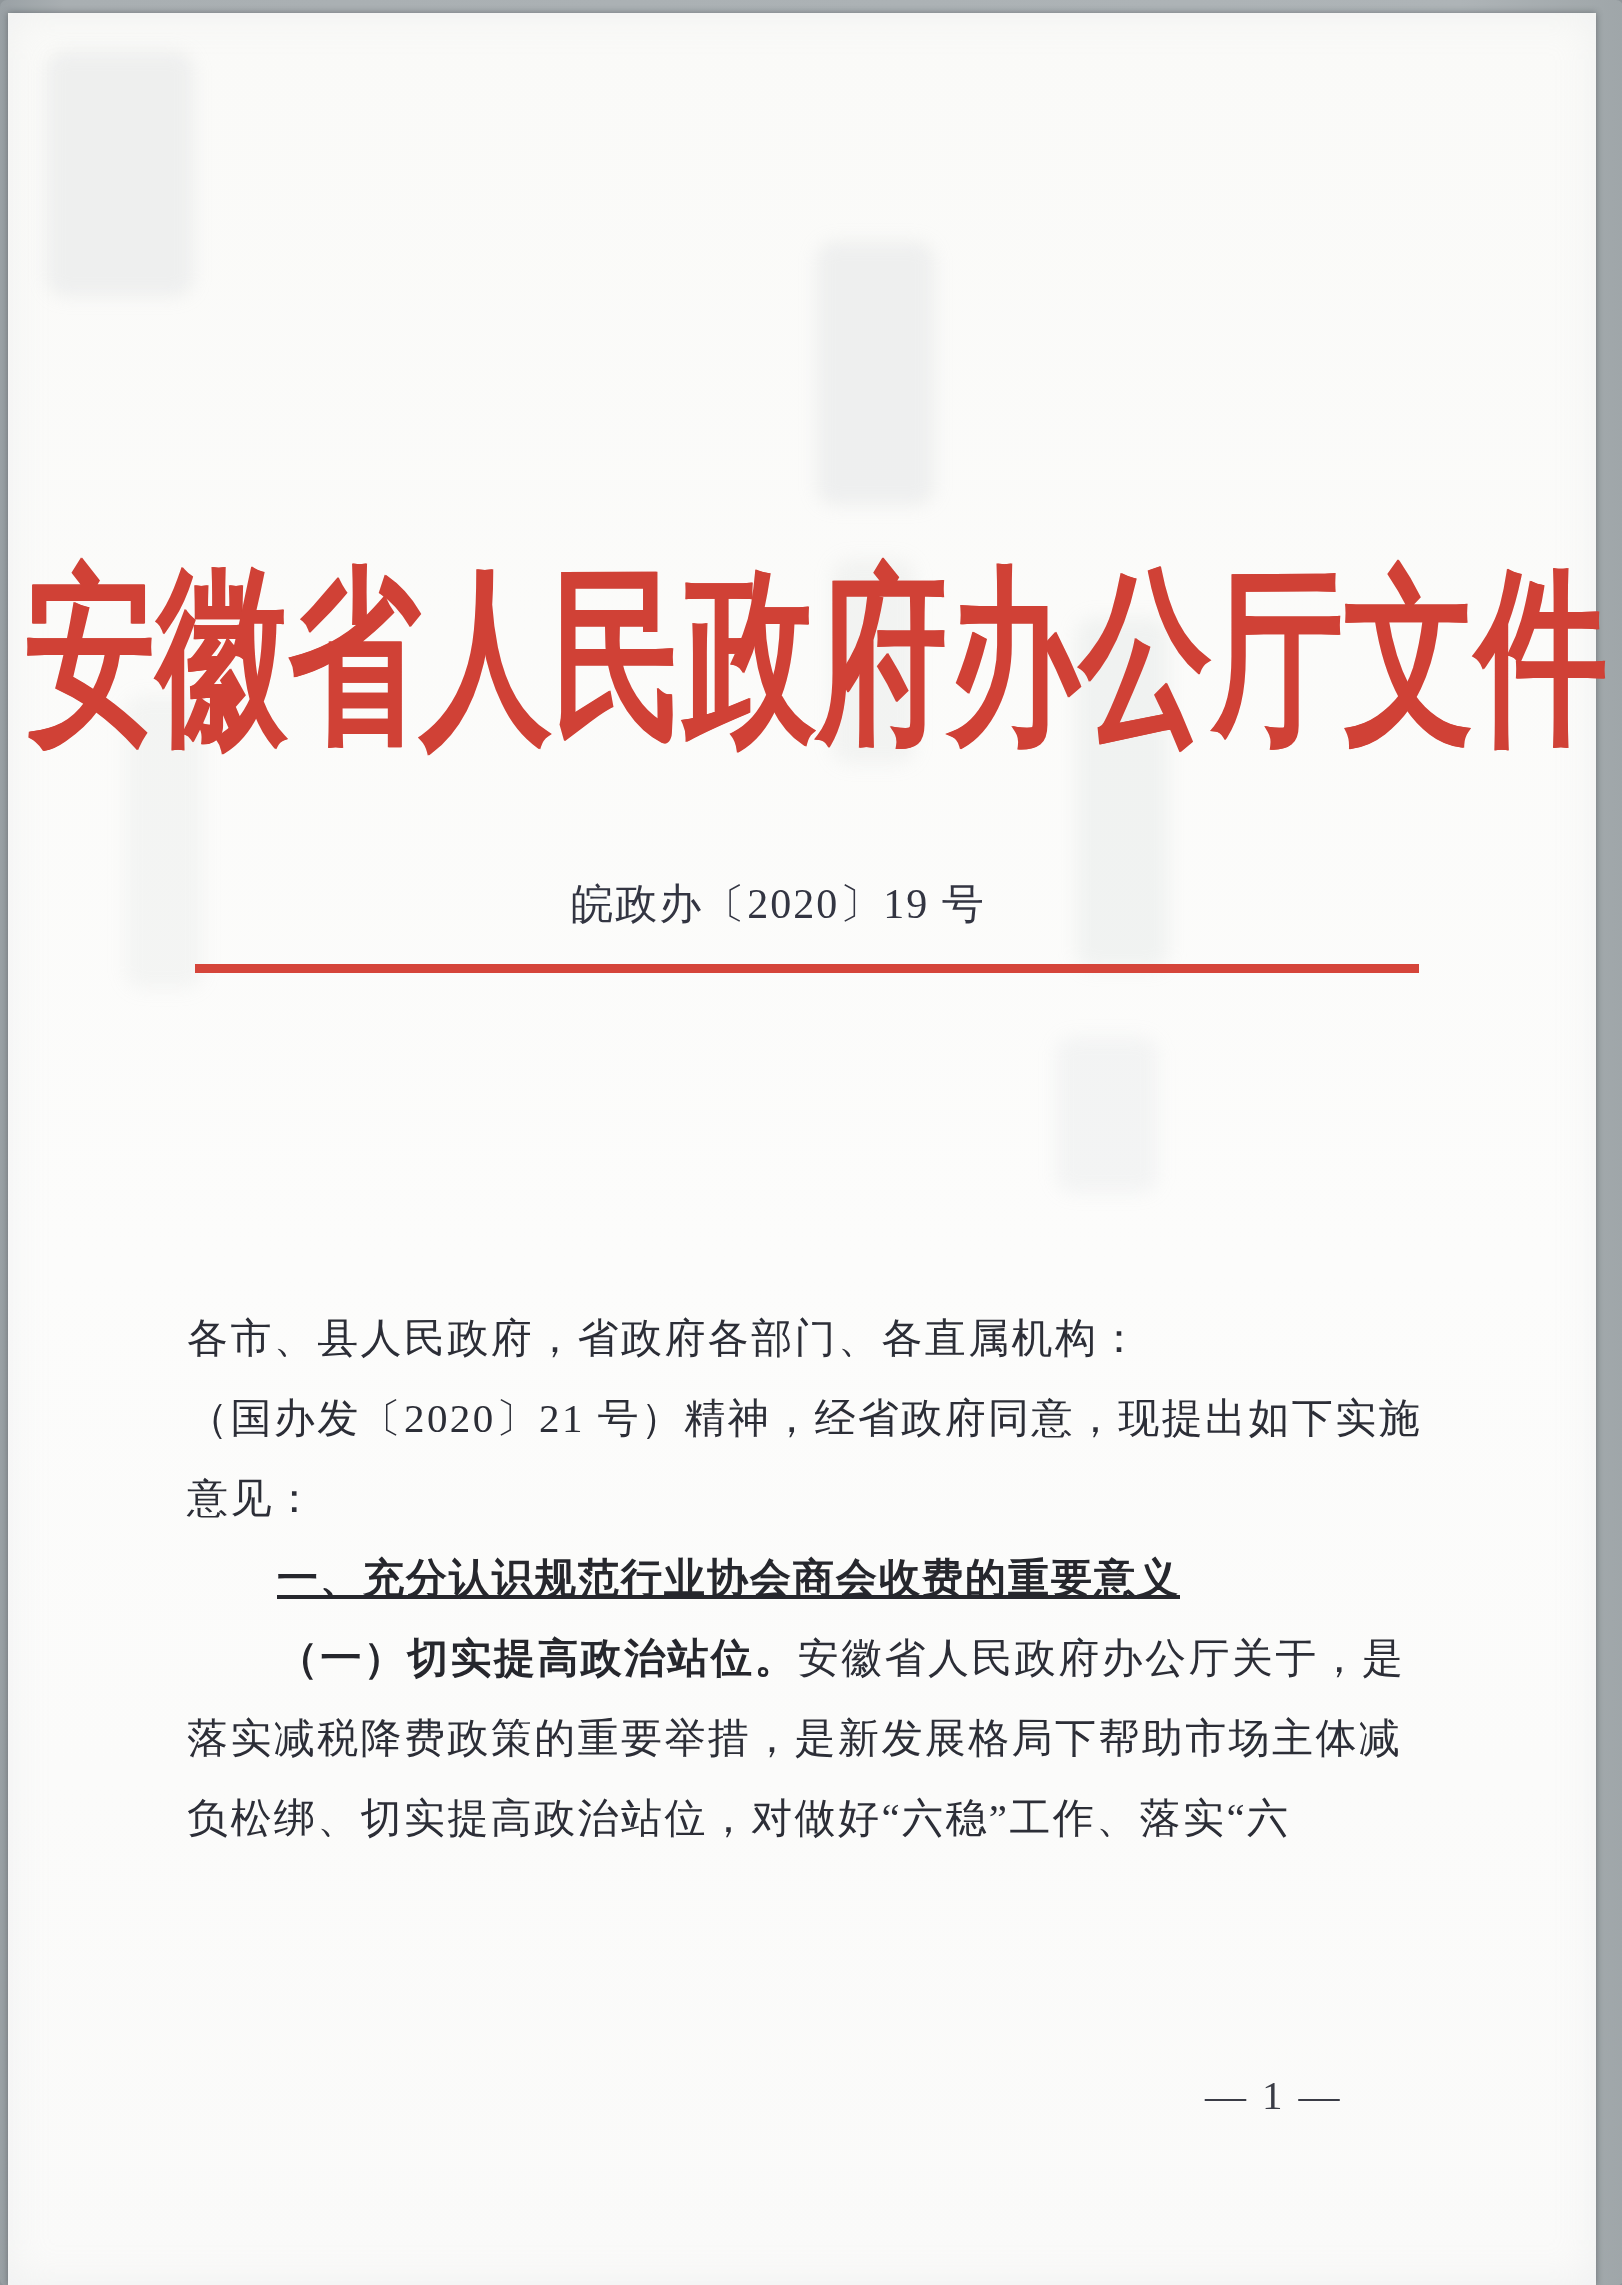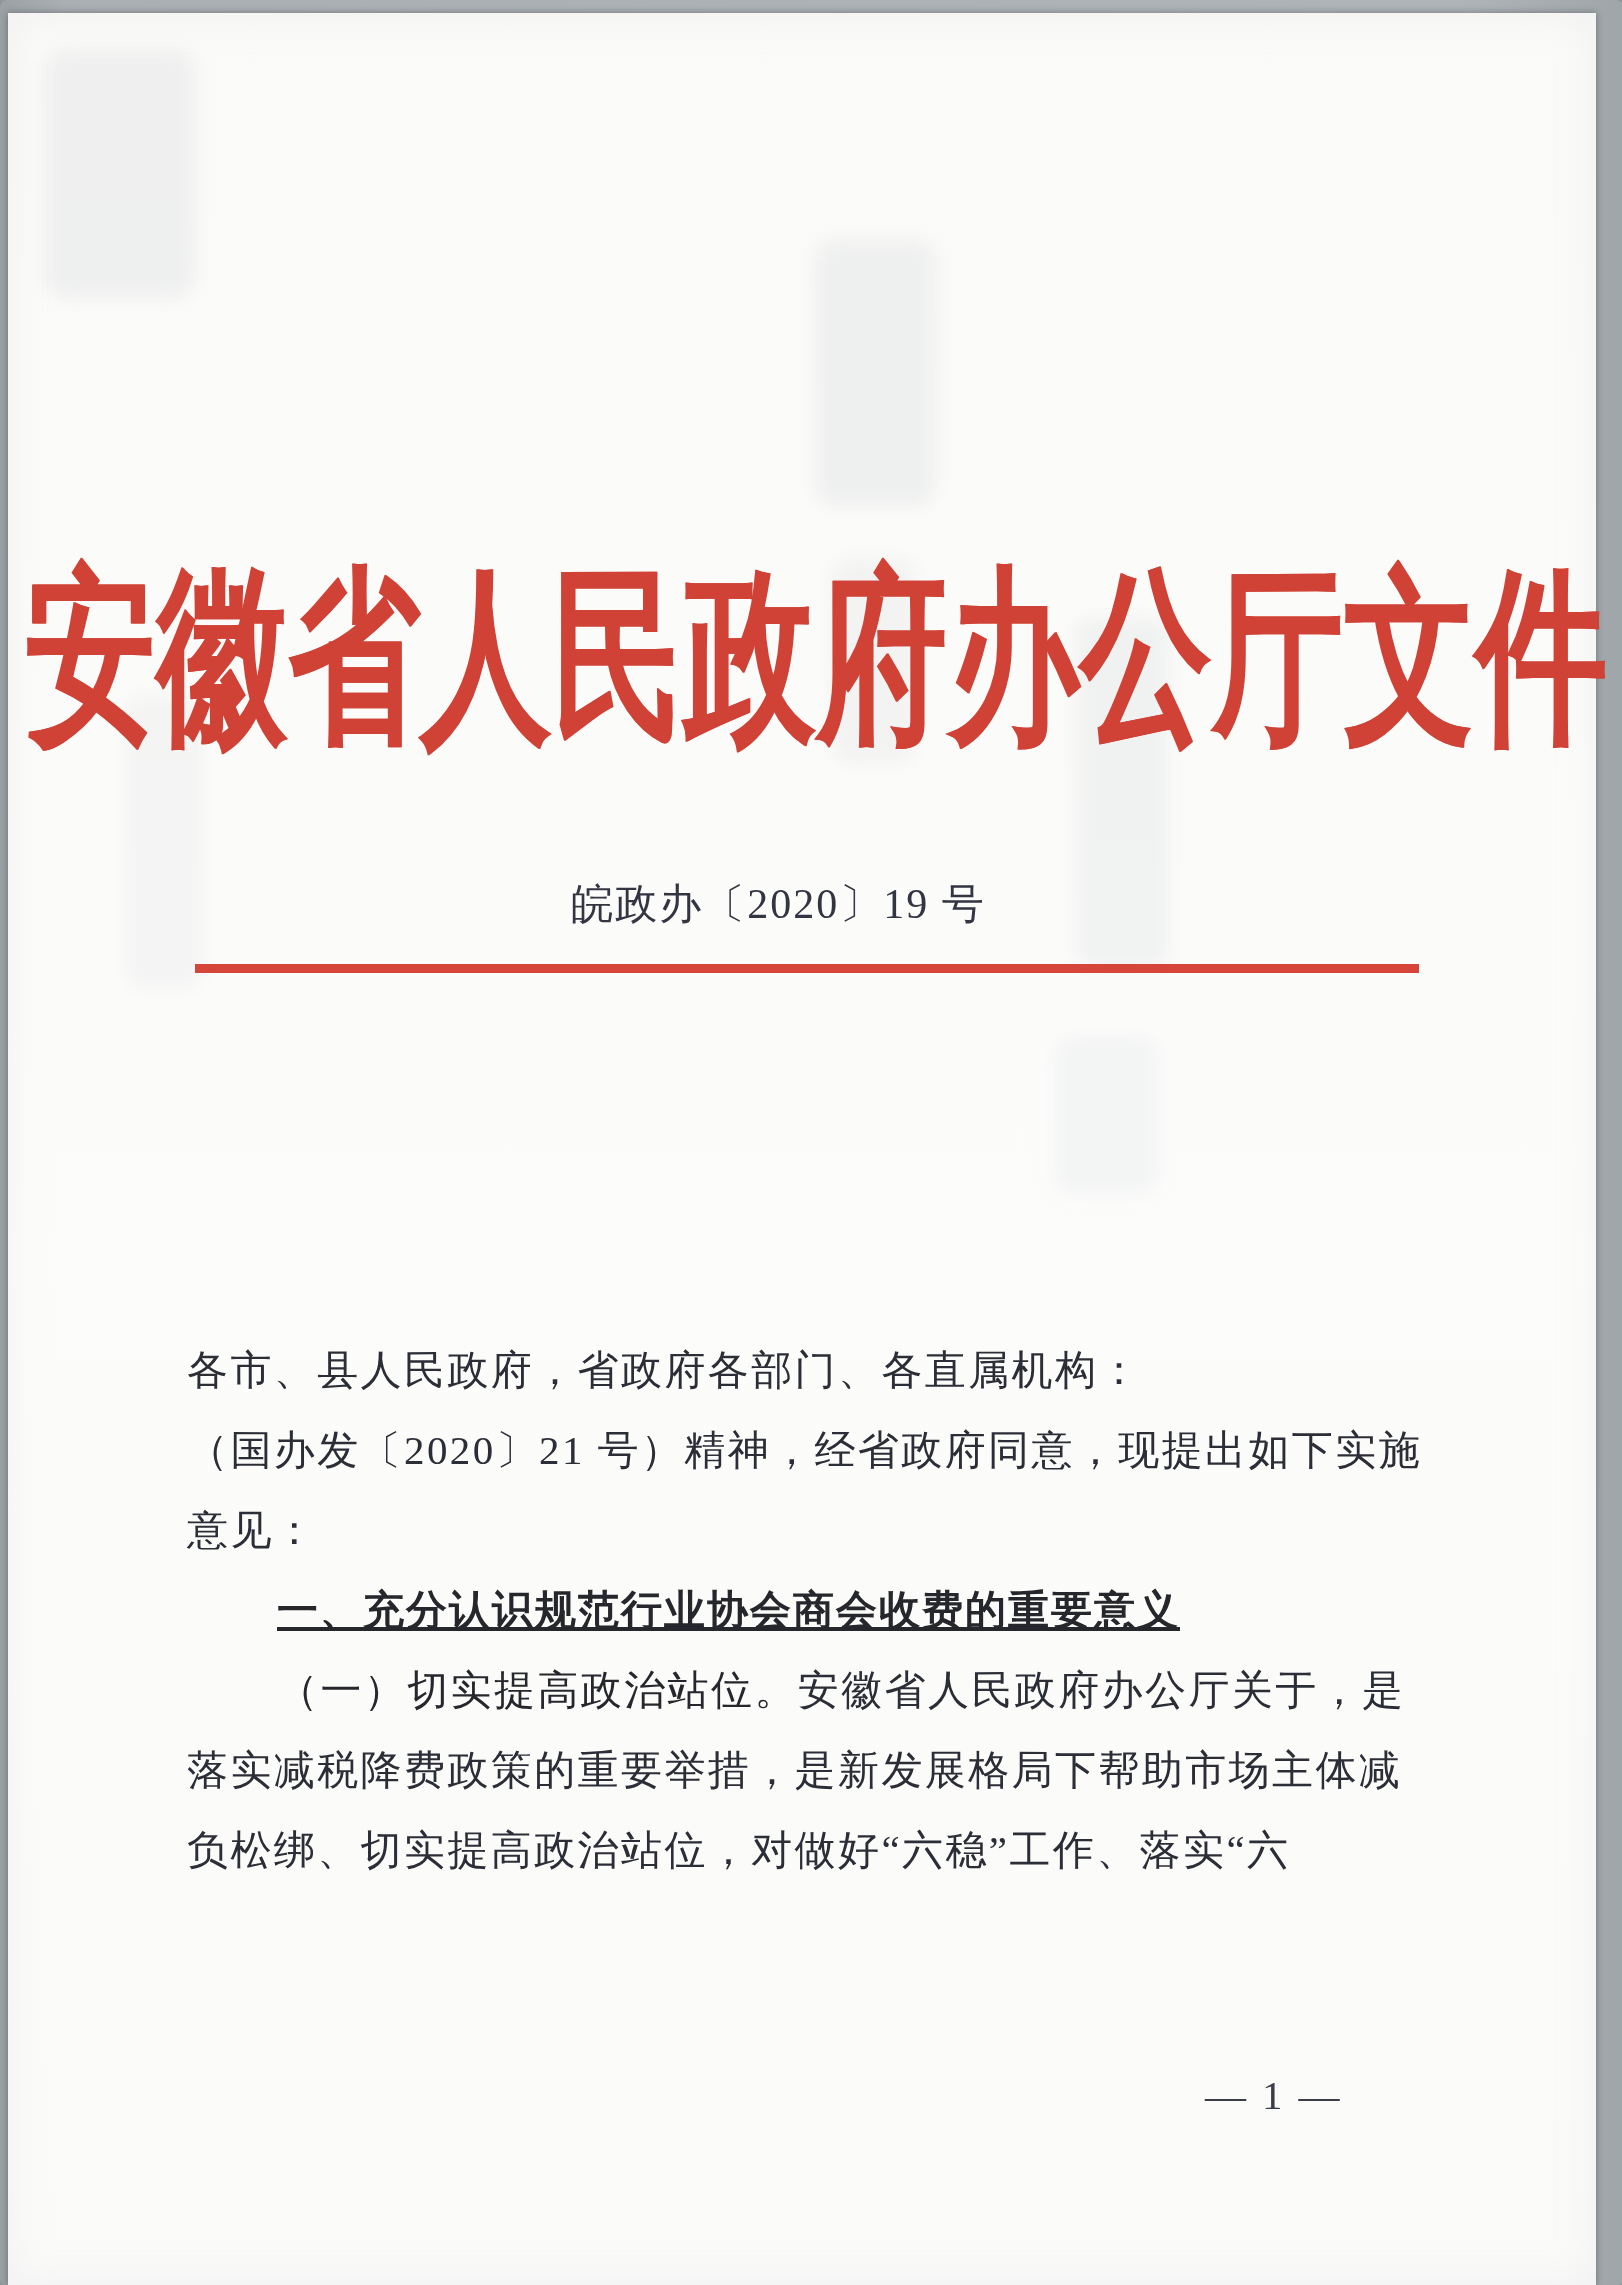--- a/index.html
+++ b/index.html
@@ -90,41 +90,41 @@
     font-size: 60px;
     line-height: 100px;
     letter-spacing: 3.9px;
     color: #1f2026;
     white-space: nowrap;
   }
 
   #bodytext {
     position: absolute;
     left: 187px;
-    top: 1330px;
+    top: 1298px;
     width: 1219px;
     color: #2c2e37;
   }
   .bline {
     height: 80px;
     line-height: 80px;
     font-size: 41px;
     letter-spacing: 2.4px;
     white-space: nowrap;
   }
   .indent { padding-left: 90px; }
   .heading {
     font-family: "Liberation Sans", sans-serif;
     font-weight: bold;
     letter-spacing: 2px;
     color: #26272d;
     text-decoration: underline;
   }
   .lead-bold {
-    font-weight: normal;
+    font-weight: bold;
     color: #26272d;
     text-align: center;
   }
 
   .page-number {
     position: absolute;
     left: 1205px;
     top: 2071px;
     font-size: 41px;
     letter-spacing: 2.9px;

